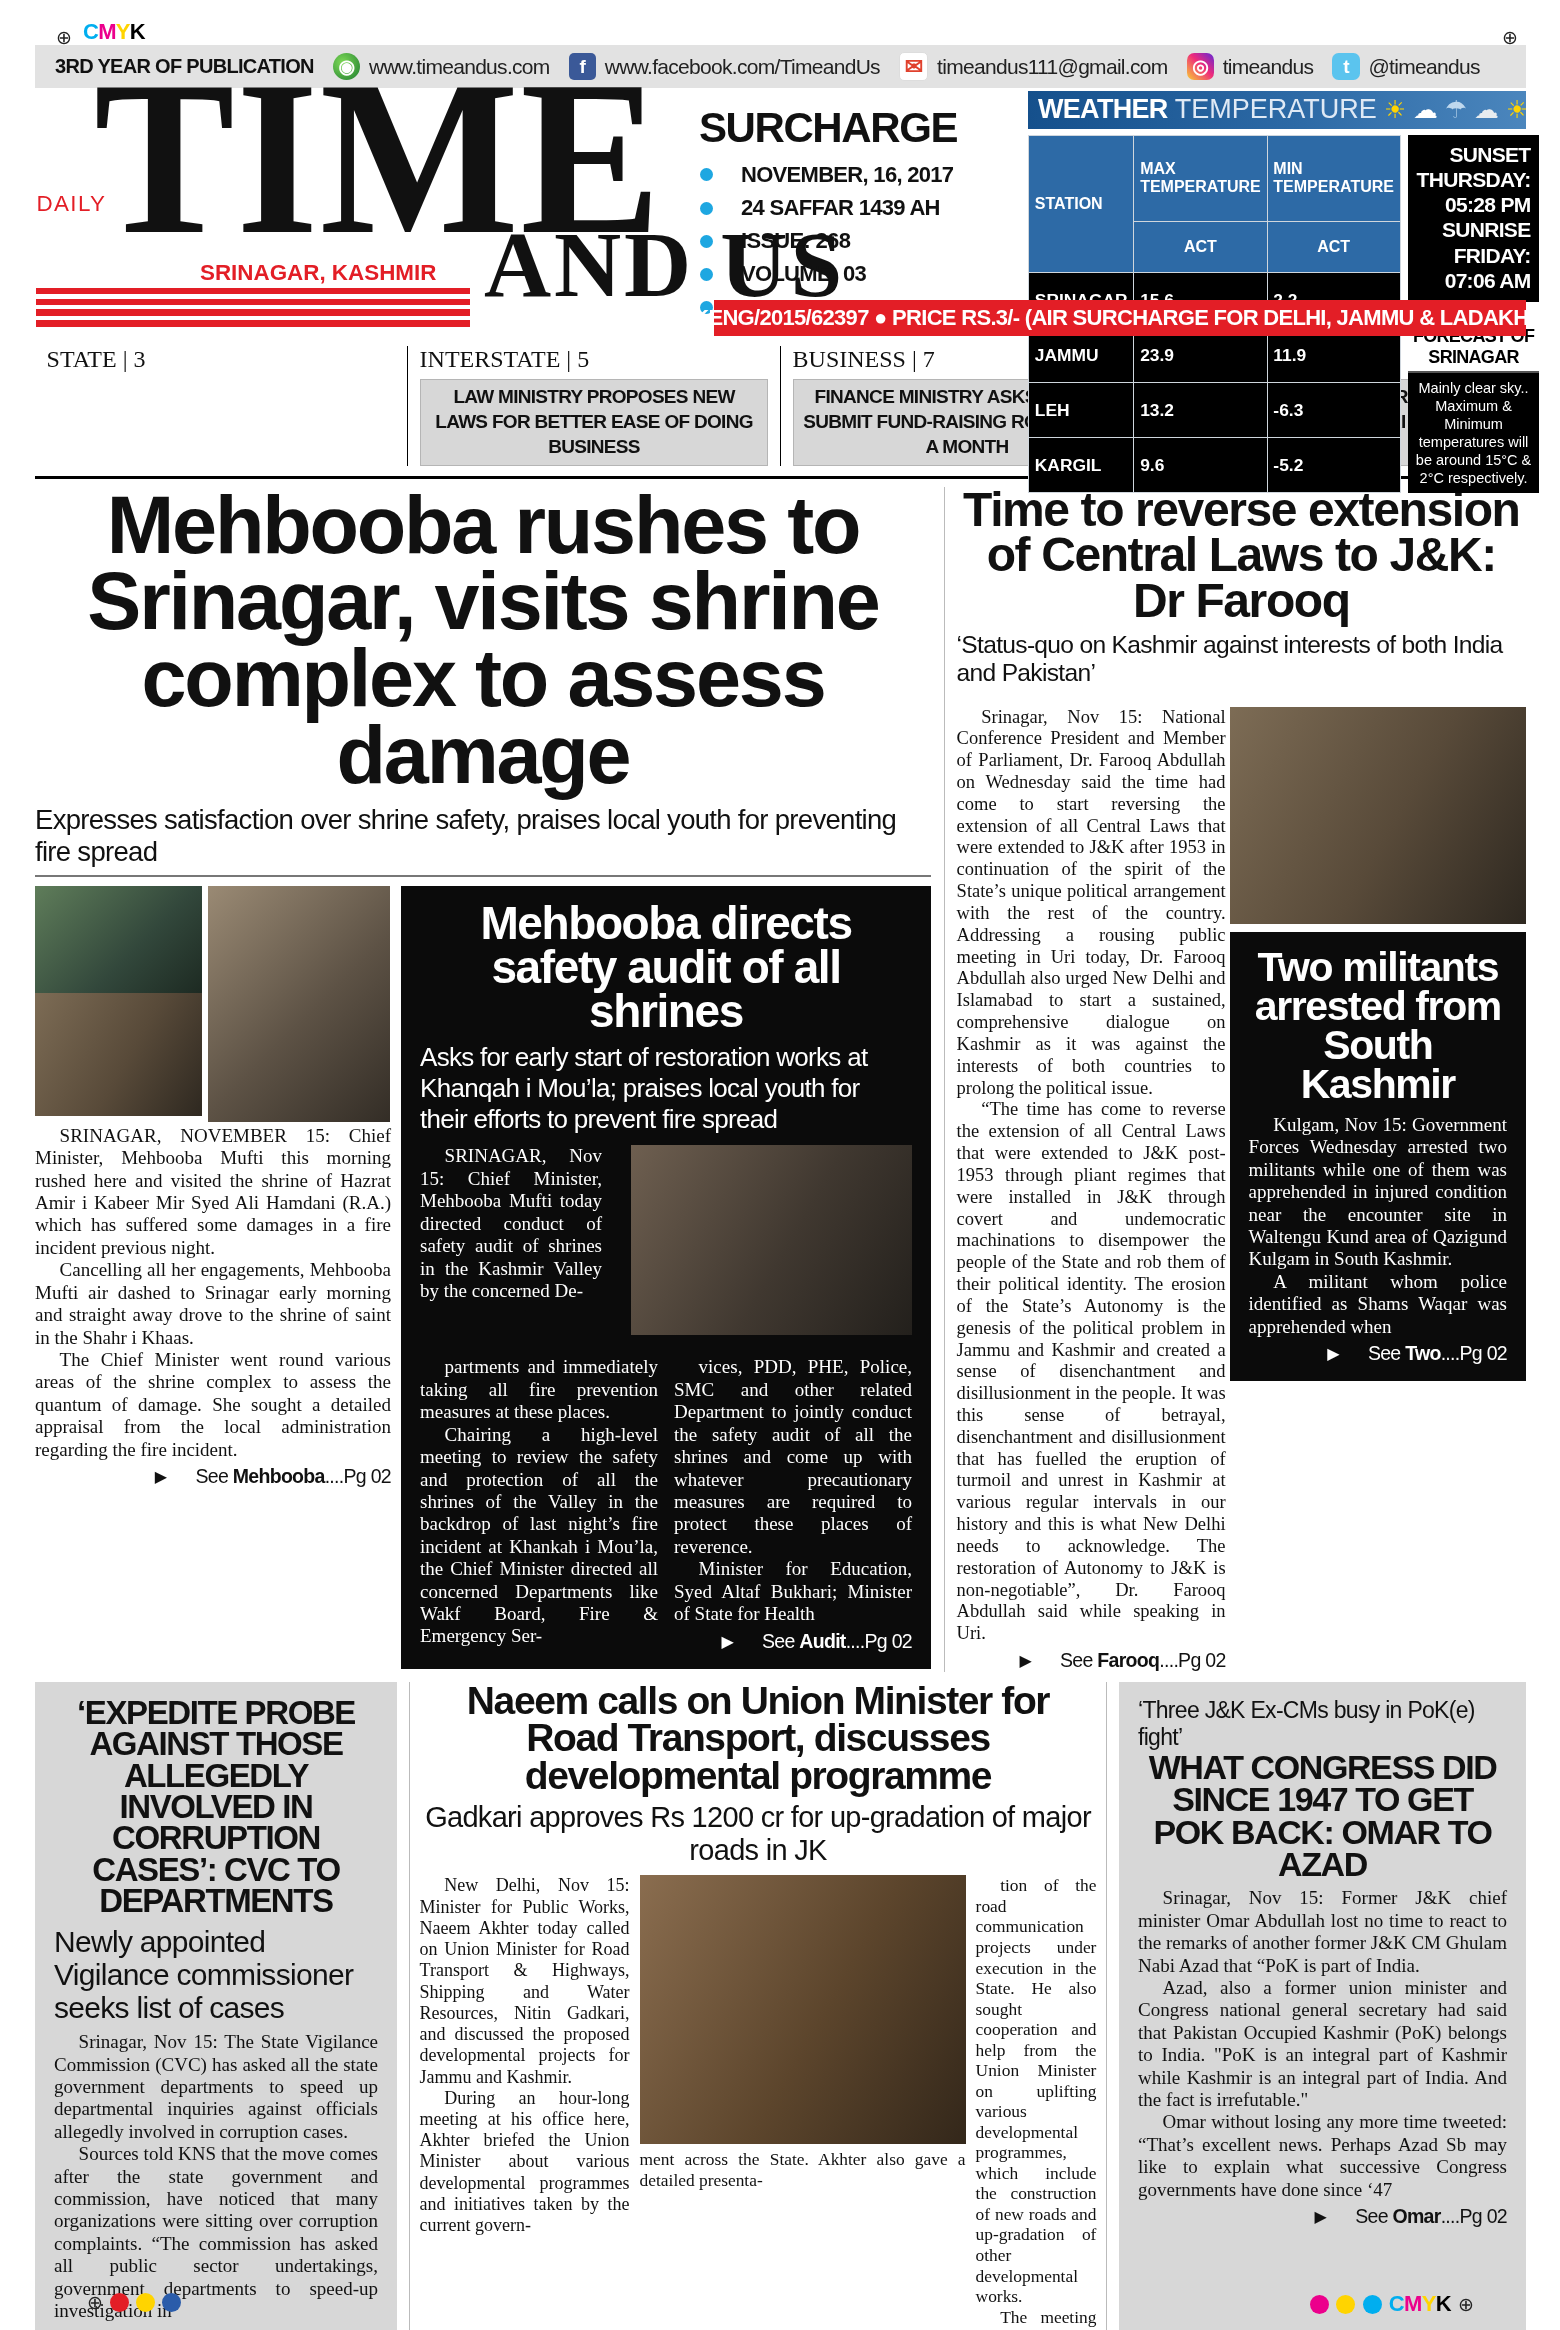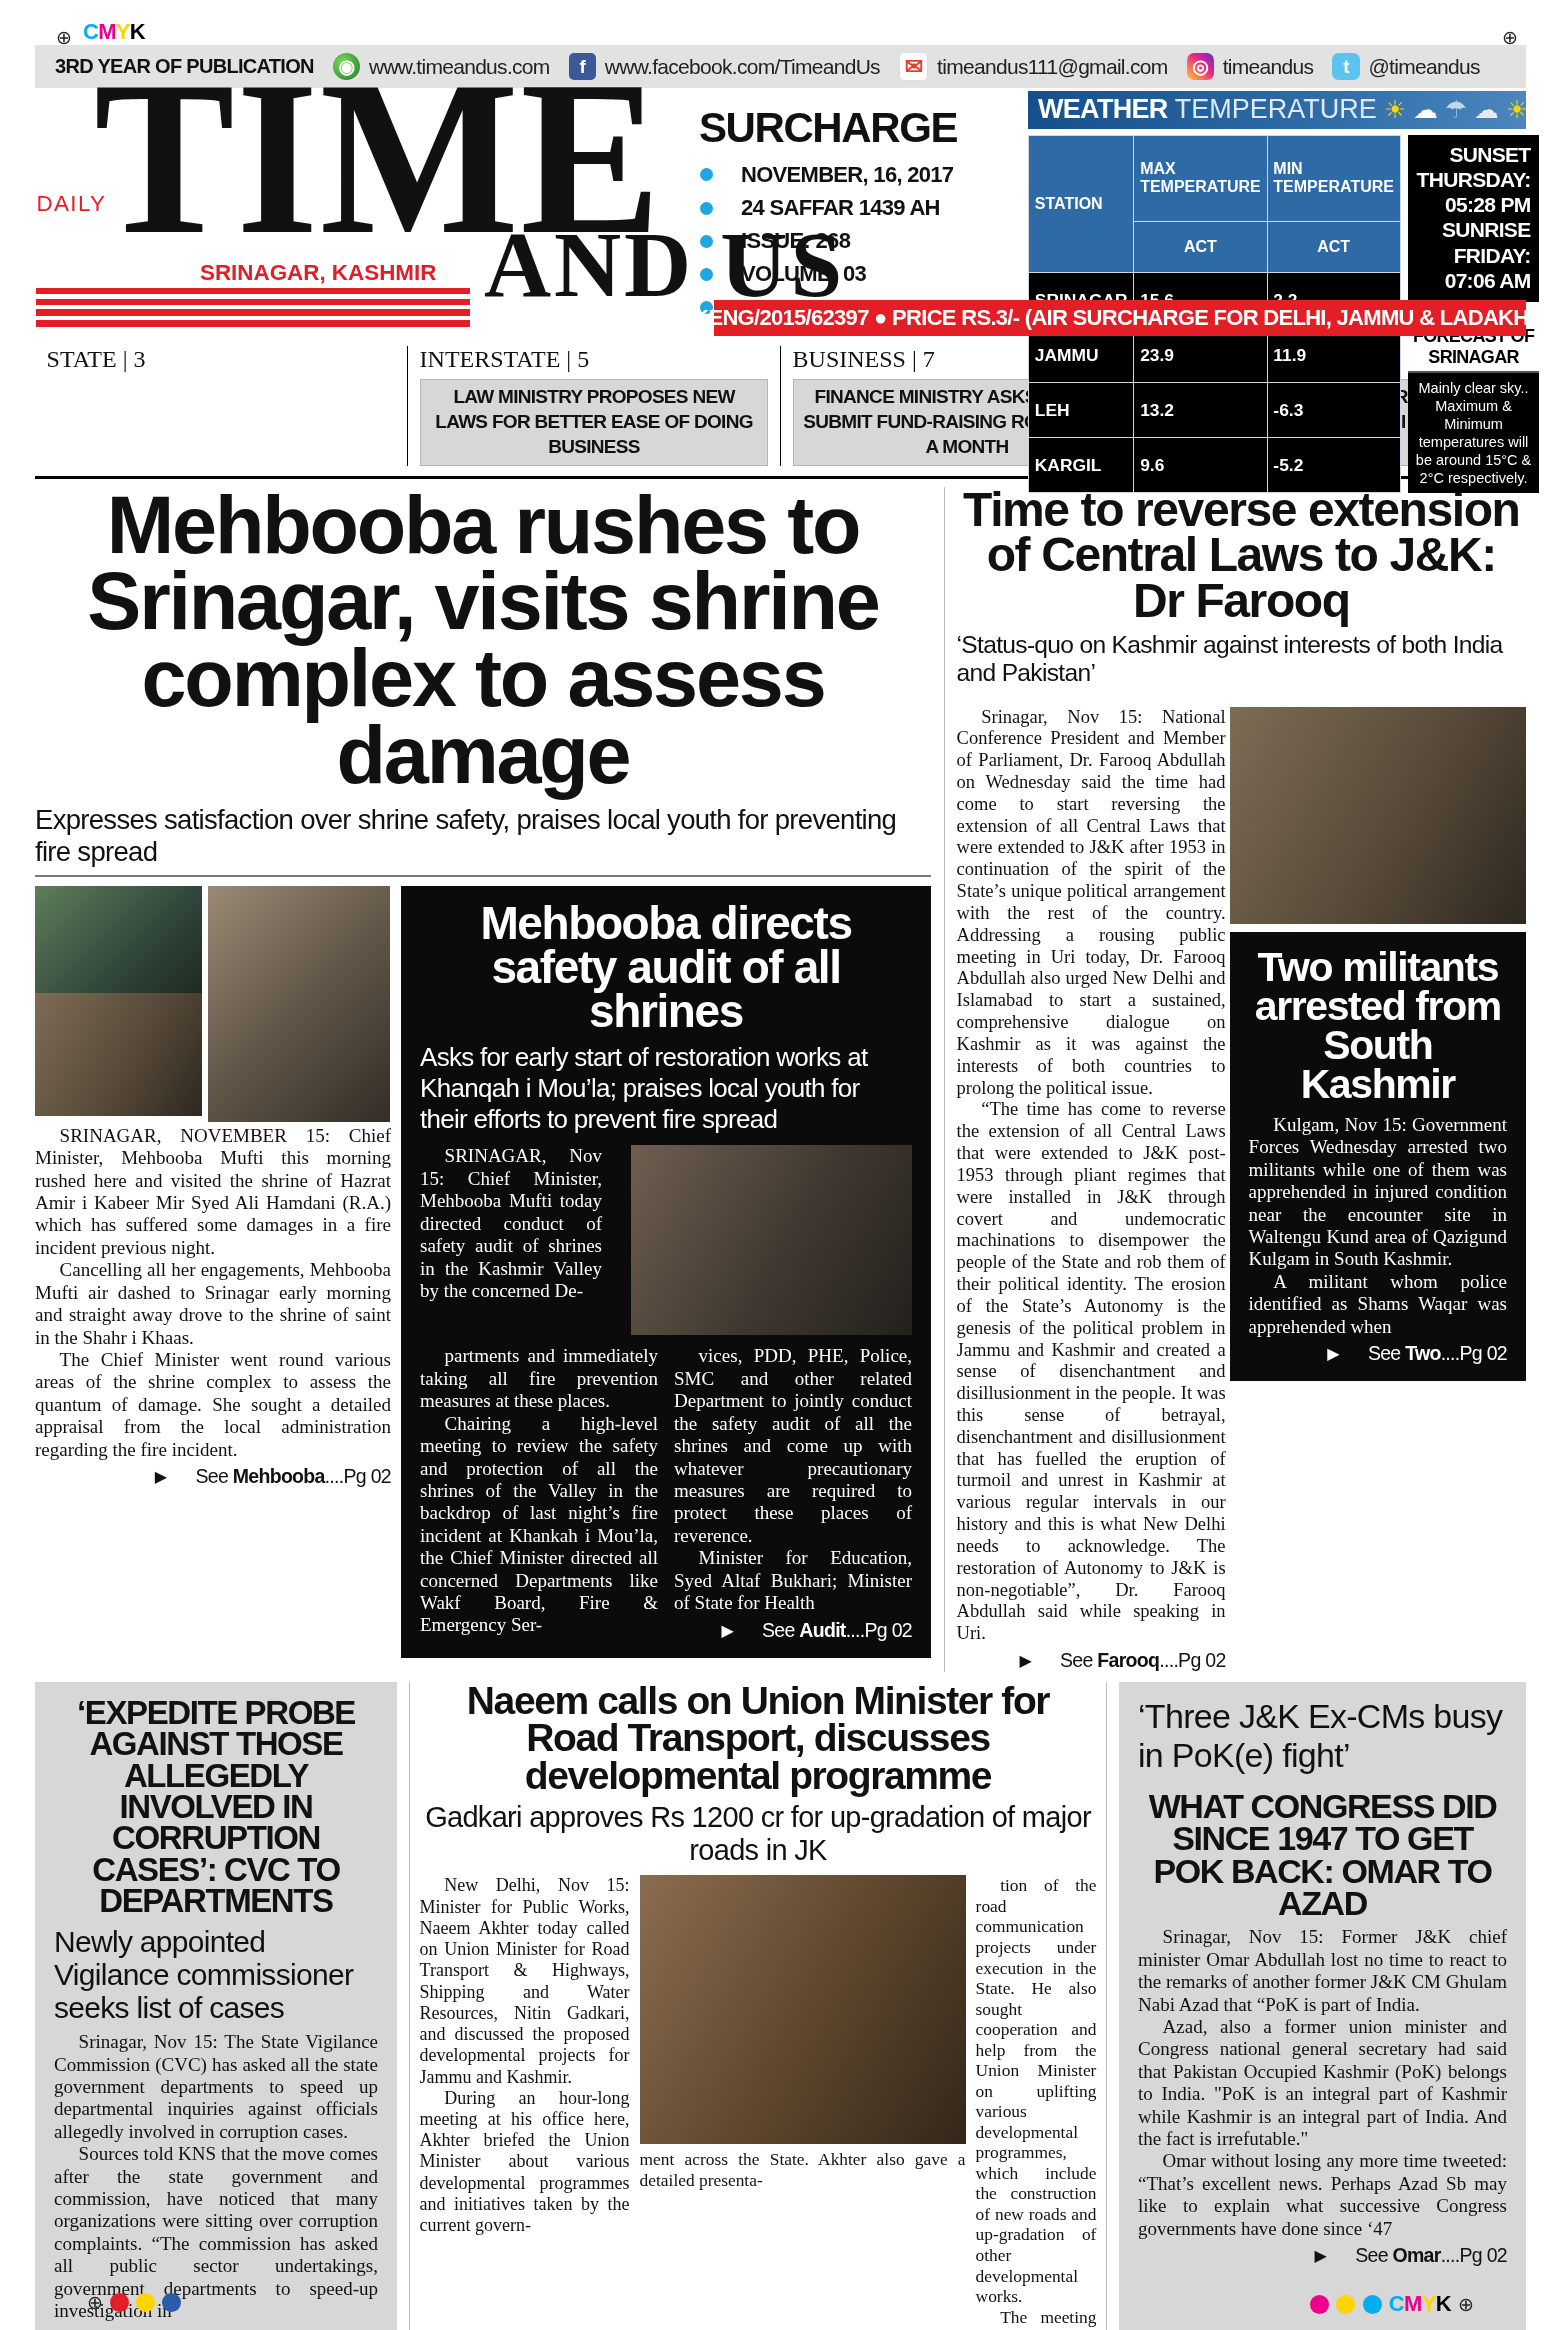--- a/index.html
+++ b/index.html
@@ -77,21 +77,21 @@
   .sub-main{font-size:27.5px;border-bottom:2.2px solid #777;padding-bottom:7.2px;margin:10px 0 8.7px}
   .mtoprow{display:flex;gap:10px}
   .mphotos{width:356px}
   .mphotos .prow{display:flex;gap:5.8px}
   .mbody{width:356px;font-size:19px;margin-top:8.7px}
   .auditbox{flex:1}
   .h-audit{font-size:46px;letter-spacing:-1.4px;color:#fff}
   .sub-audit{font-size:26px;color:#fff;line-height:1.2;margin:8.7px 0 10px;letter-spacing:-0.7px}
   .audittop{display:flex;gap:29px}
   .auditcol1{width:182px;font-size:19px}
-  .auditcols{display:flex;gap:16px;margin-top:10px}
+  .auditcols{display:flex;gap:16px;margin-top:21px}
   .auditcols>div{flex:1;font-size:19px}
   .h-farooq{font-size:48px;letter-spacing:-1.4px}
   .kick{font-family:"Liberation Sans",sans-serif;font-size:24.6px;letter-spacing:-0.7px;margin:7.2px 0 5.8px}
   .frow{display:flex;gap:4px;margin-top:20px}
   .fbody{width:269px;font-size:18.5px}
   .fside{flex:1}
   .h-mil{font-size:41px;letter-spacing:-1.4px;color:#fff}
   .milbox .body{font-size:19px;margin-top:10px}
   
   .row2{display:flex;gap:11.6px;margin:10px 35px 0}
@@ -101,21 +101,21 @@
   .cvc .body{font-size:19px}
   .naeem{flex:1;border-left:1.4px solid #bbb;border-right:1.4px solid #bbb;padding:0 10px}
   .h-naeem{font-size:39px;letter-spacing:-1.4px}
   .sub-naeem{font-size:29px;text-align:center;margin:7.2px 0 8.7px}
   .ncols{display:flex;gap:10px}
   .ncol1{width:210px;font-size:18px}
   .nmid{width:326px}
   .ncap{font-size:17.4px;line-height:1.2;margin-top:4.3px;text-align:justify}
   .ncol3{flex:1;font-size:17.4px}
   .omar{width:407px}
-  .kick-omar{font-family:"Liberation Sans",sans-serif;font-size:34px;letter-spacing:-0.7px;margin-bottom:15px}
+  .kick-omar{font-family:"Liberation Sans",sans-serif;font-size:23px;letter-spacing:-0.7px;margin-bottom:0}
   .h-omar{font-size:34px;letter-spacing:-1.4px}
   .omar .body{font-size:19px;margin-top:7.2px}
   
   .foot{position:absolute;left:0;right:0;bottom:5.8px;height:43px;font-family:"Liberation Sans",sans-serif}
   .dots{position:absolute;display:flex;gap:7.2px;align-items:center}
   .dots.l{left:87px;top:10px}
   .dots.r{right:87px;top:10px}
   .dot{width:19px;height:19px;border-radius:50%}
   .cmyk2{font-weight:700;font-size:22px;letter-spacing:-0.7px}
   b{font-weight:700}

